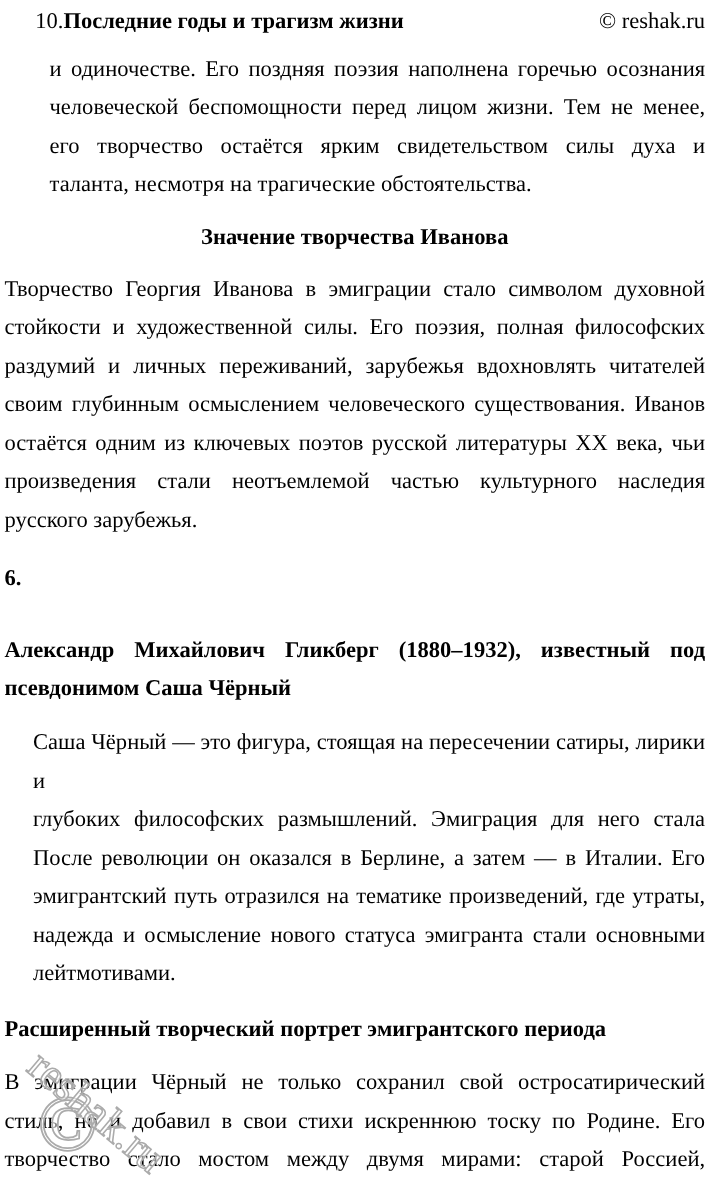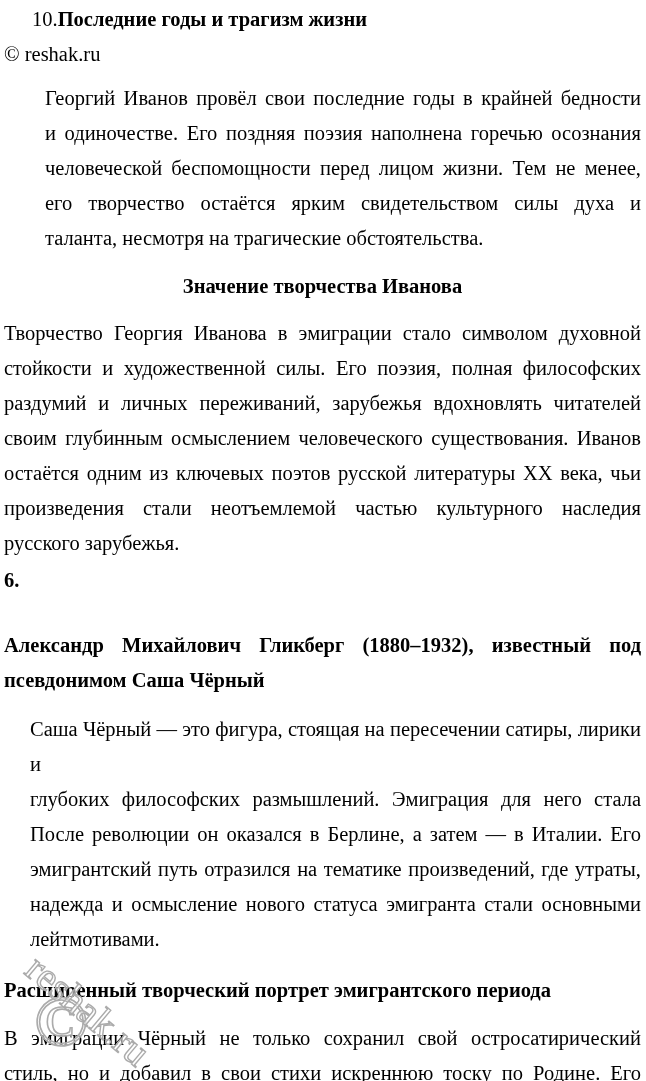--- a/index.html
+++ b/index.html
@@ -17,36 +17,35 @@
     position: relative;
     z-index: 1;
     padding: 2px 5px 0 4px;
   }
   .row-header {
     display: flex;
     justify-content: space-between;
     align-items: flex-start;
     line-height: 35px;
     margin: 0 0 9px 0;
-    flex-direction: column;
   }
   .item-head { margin-left: 28px; }
   .item-title { font-weight: bold; }
   .para { margin: 0; }
   .line {
     line-height: 35px;
     text-align: justify;
     text-align-last: justify;
   }
   .line.last { text-align-last: left; }
   .bold .line, .h { font-weight: bold; }
   .h { line-height: 35px; margin: 0; }
   .b1 { margin: 0 0 13px 41px; }
   .b2 { margin-bottom: 12px; text-align: center; }
-  .b3 { margin-bottom: 2px; }
+  .b3 { margin-bottom: 18px; }
   .b4 { margin-bottom: 30px; }
   .b5 { margin-bottom: 14px; }
   .b6 { margin-bottom: 16px; margin-left: 26px; }
   .b7 { margin-bottom: 13px; margin-top: 12px; }
   .b8 { margin-bottom: 0; }
   .watermark {
     position: absolute;
     left: 0;
     top: 928px;
     z-index: 2;
@@ -58,21 +57,20 @@
 <body>
 
 <div class="content">
 
   <div class="row-header">
     <div class="item-head"><span>10.</span><span class="item-title">Последние годы и трагизм жизни</span></div>
     <div>© reshak.ru</div>
   </div>
 
   <div class="para b1">
-      <div class="line">Георгий Иванов провёл свои последние годы в крайней бедности</div>
       <div class="line">и одиночестве. Его поздняя поэзия наполнена горечью осознания</div>
       <div class="line">человеческой беспомощности перед лицом жизни. Тем не менее,</div>
       <div class="line">его творчество остаётся ярким свидетельством силы духа и</div>
       <div class="line last">таланта, несмотря на трагические обстоятельства.</div>
     </div>
 
   <div class="h b2">Значение творчества Иванова</div>
 
   <div class="para b3">
       <div class="line">Творчество Георгия Иванова в эмиграции стало символом духовной</div>

